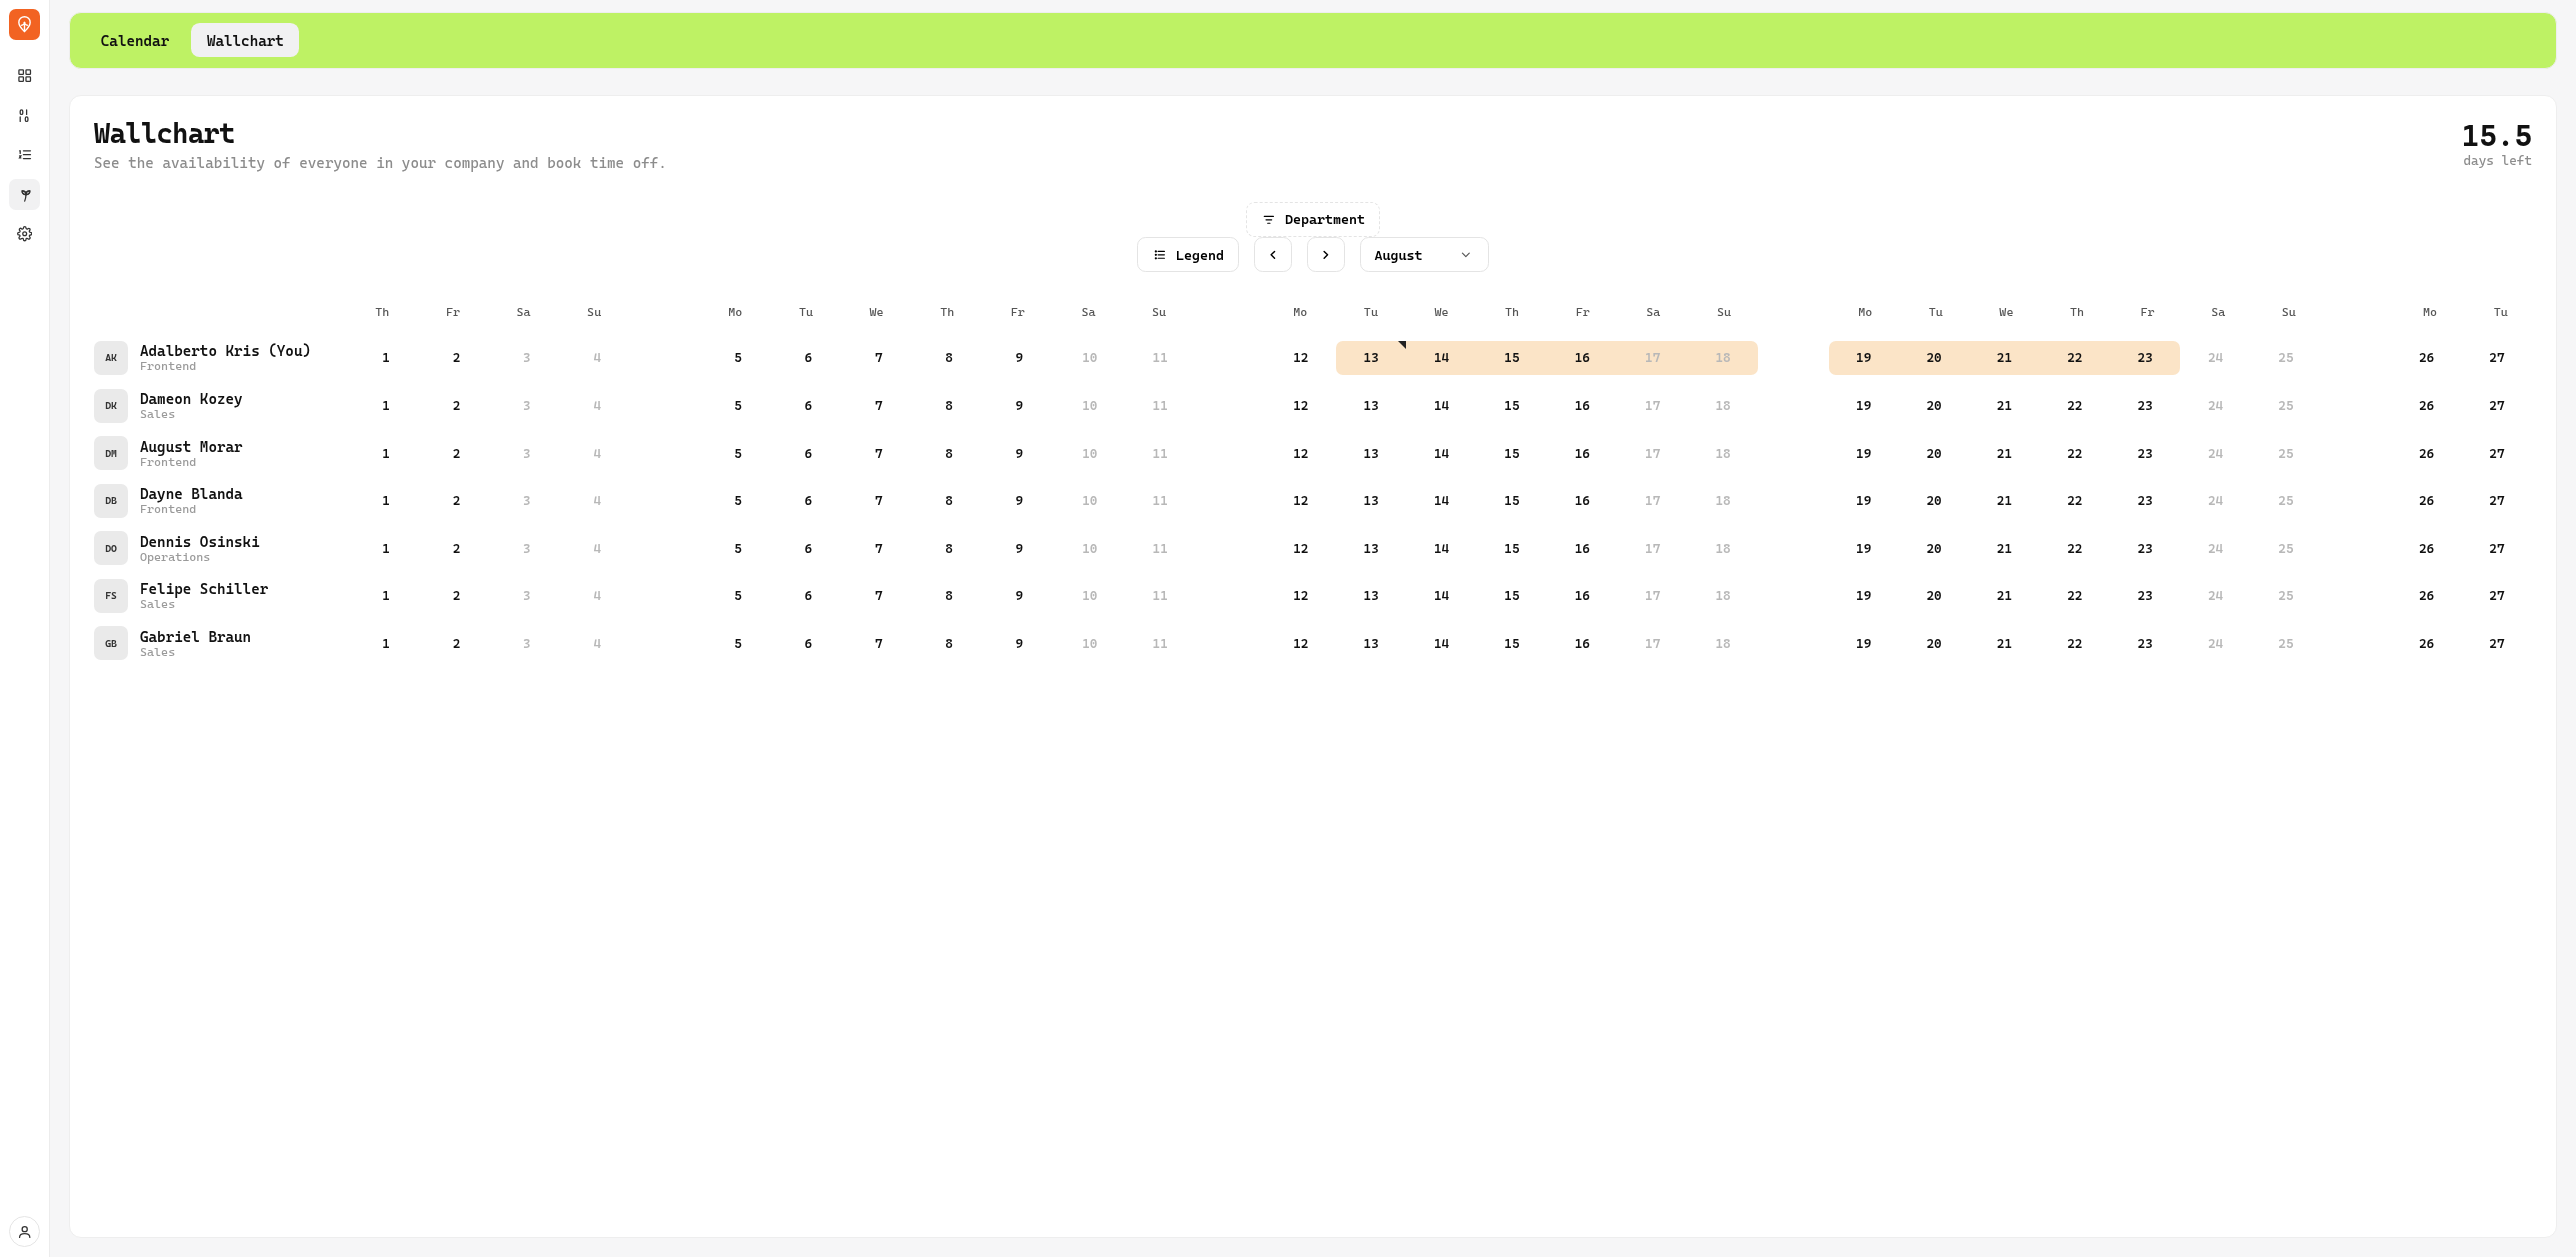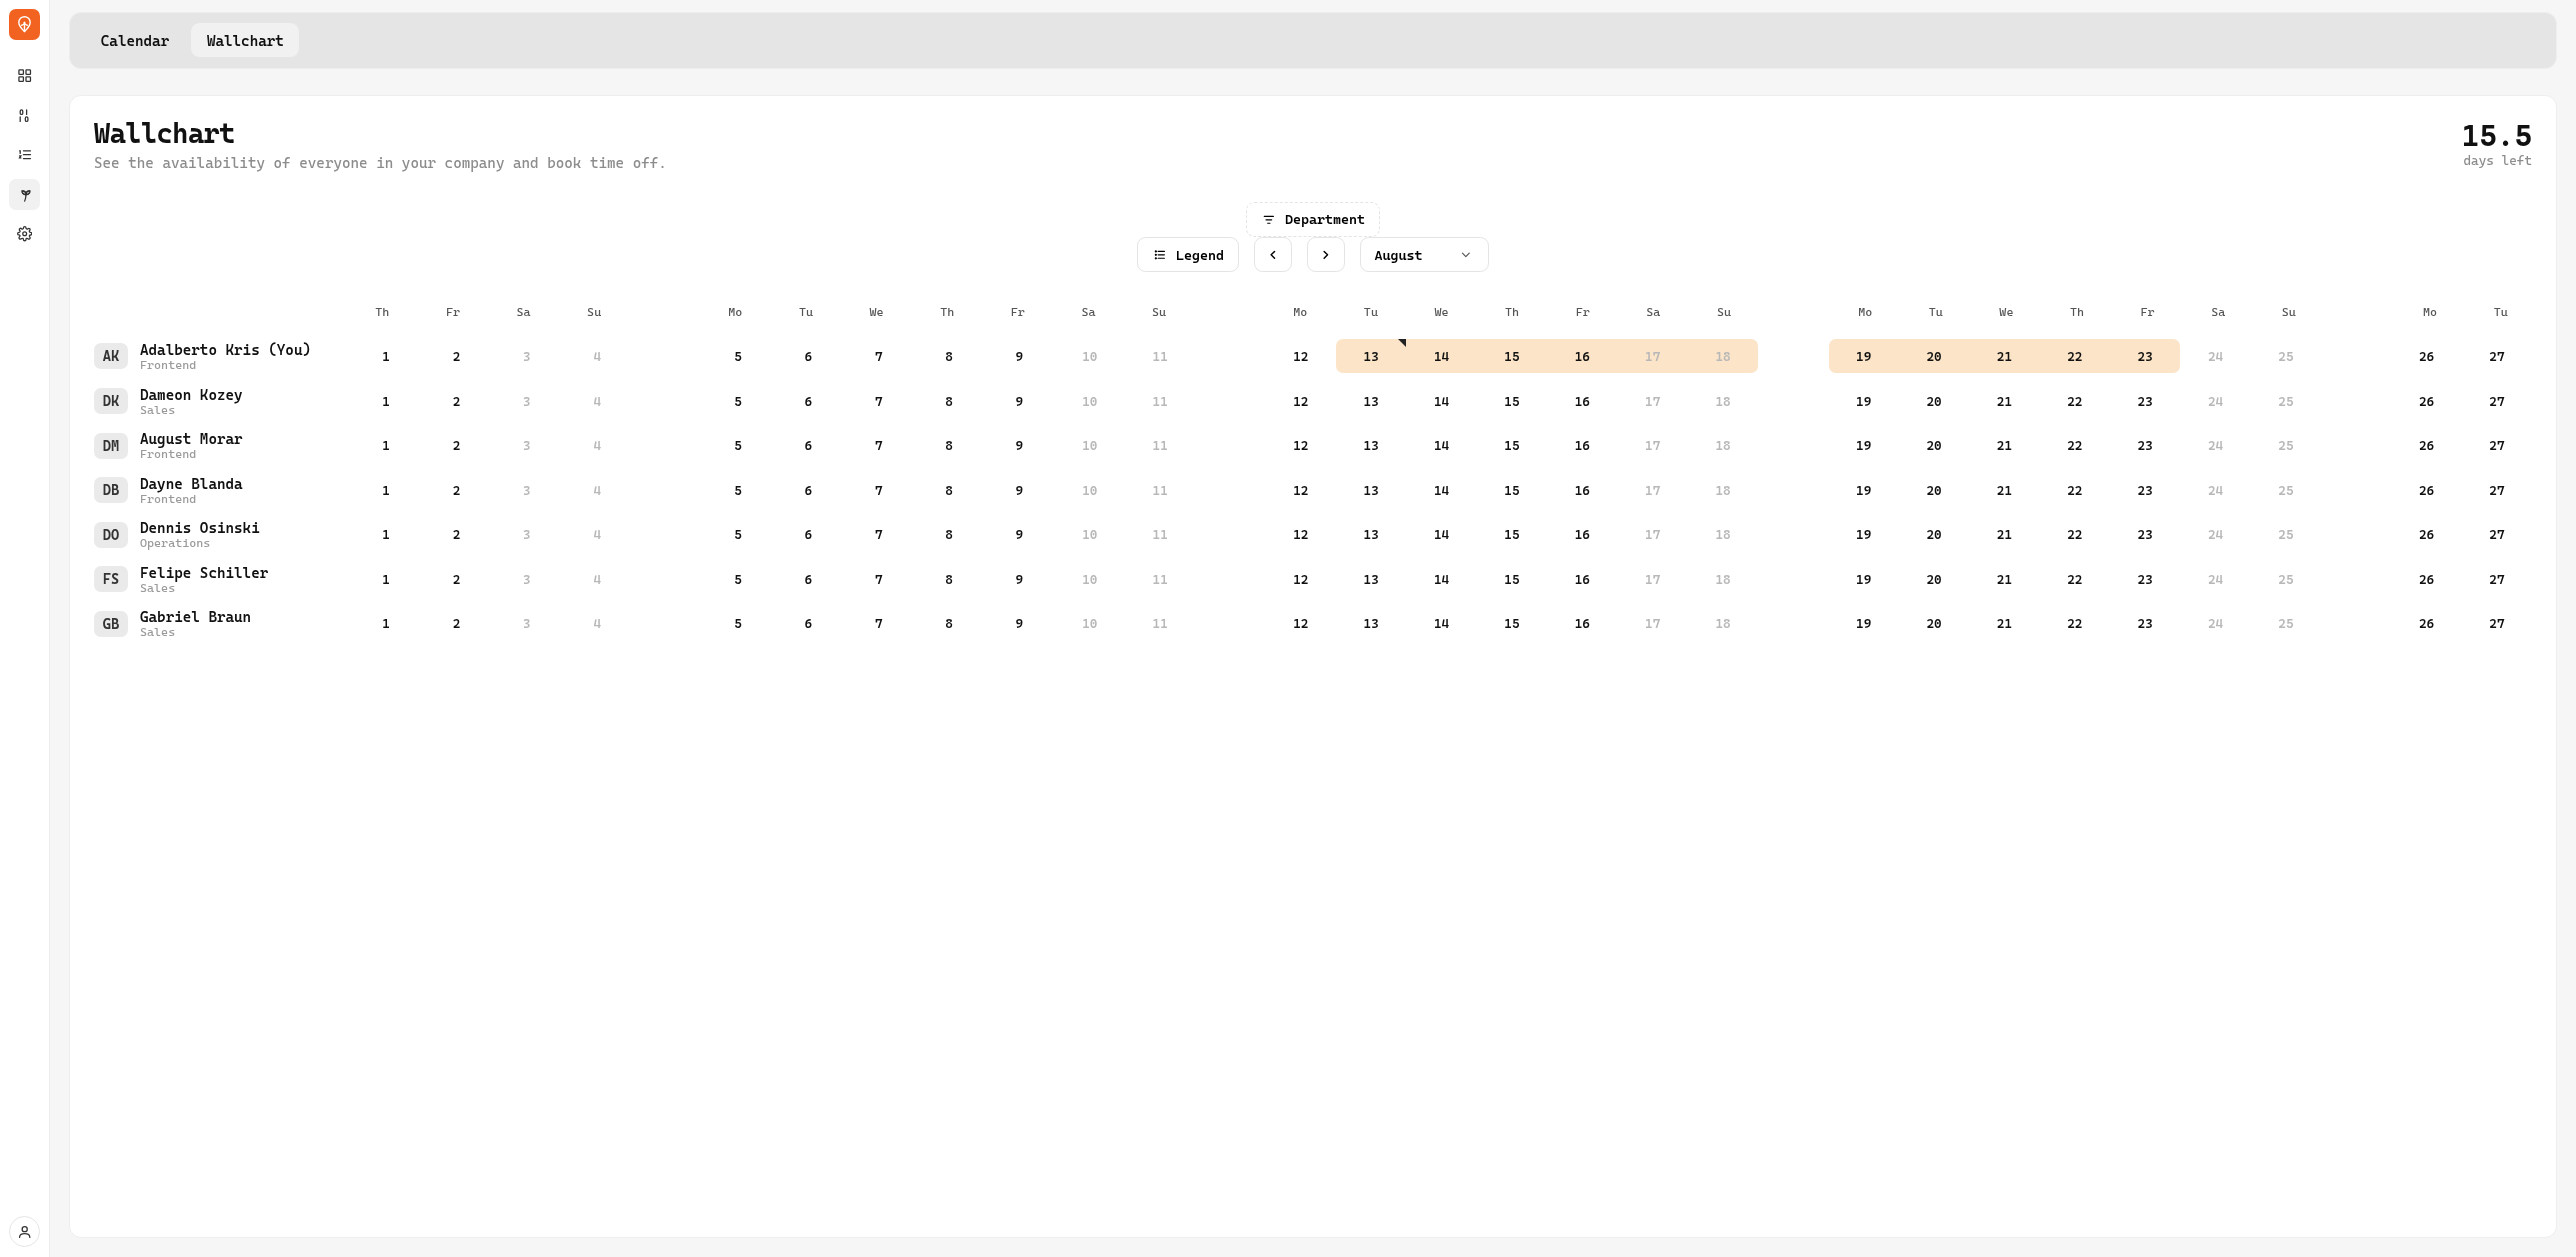--- a/index.html
+++ b/index.html
@@ -58,21 +58,21 @@
   
   .main {
     flex: 1;
     padding: 12px 19px 19px 19px;
     display: flex;
     flex-direction: column;
     gap: 26px;
     min-width: 0;
   }
   .tabbar {
-    background: #e5e5e5;
+    background: #bef264;
     border: 0.9px solid #eee;
     border-radius: 12px;
     padding: 10.3px 15.4px;
     display: flex;
     gap: 6.9px;
   }
   .tab {
     padding: 8.6px 15.4px;
     border-radius: 8.6px;
     font-size: 14.6px;
@@ -161,26 +161,26 @@
   .wc-head .day-label.spacer { visibility: hidden; }
   .wc-head { margin-bottom: 12px; }
   .wc-row { margin-bottom: 3.4px; }
   .person {
     display: flex;
     align-items: center;
     gap: 12px;
     padding: 5.1px 0;
   }
   .person .ini {
-    width: 34px; height: 26px;
+    width: 34px; height: 34px;
     background: #eaeaea;
     border-radius: 6.9px;
     display: flex; align-items:center; justify-content:center;
     font-weight: 700;
-    font-size: 14px;
+    font-size: 10px;
     color: #333;
   }
   .person .pname { font-size: 14.6px; font-weight: 600; }
   .person .pdept { font-size: 12px; color: #9a9a9a; }
   .day-track {
     display: flex;
     height: 34px;
     align-items: stretch;
   }
   .cell {

